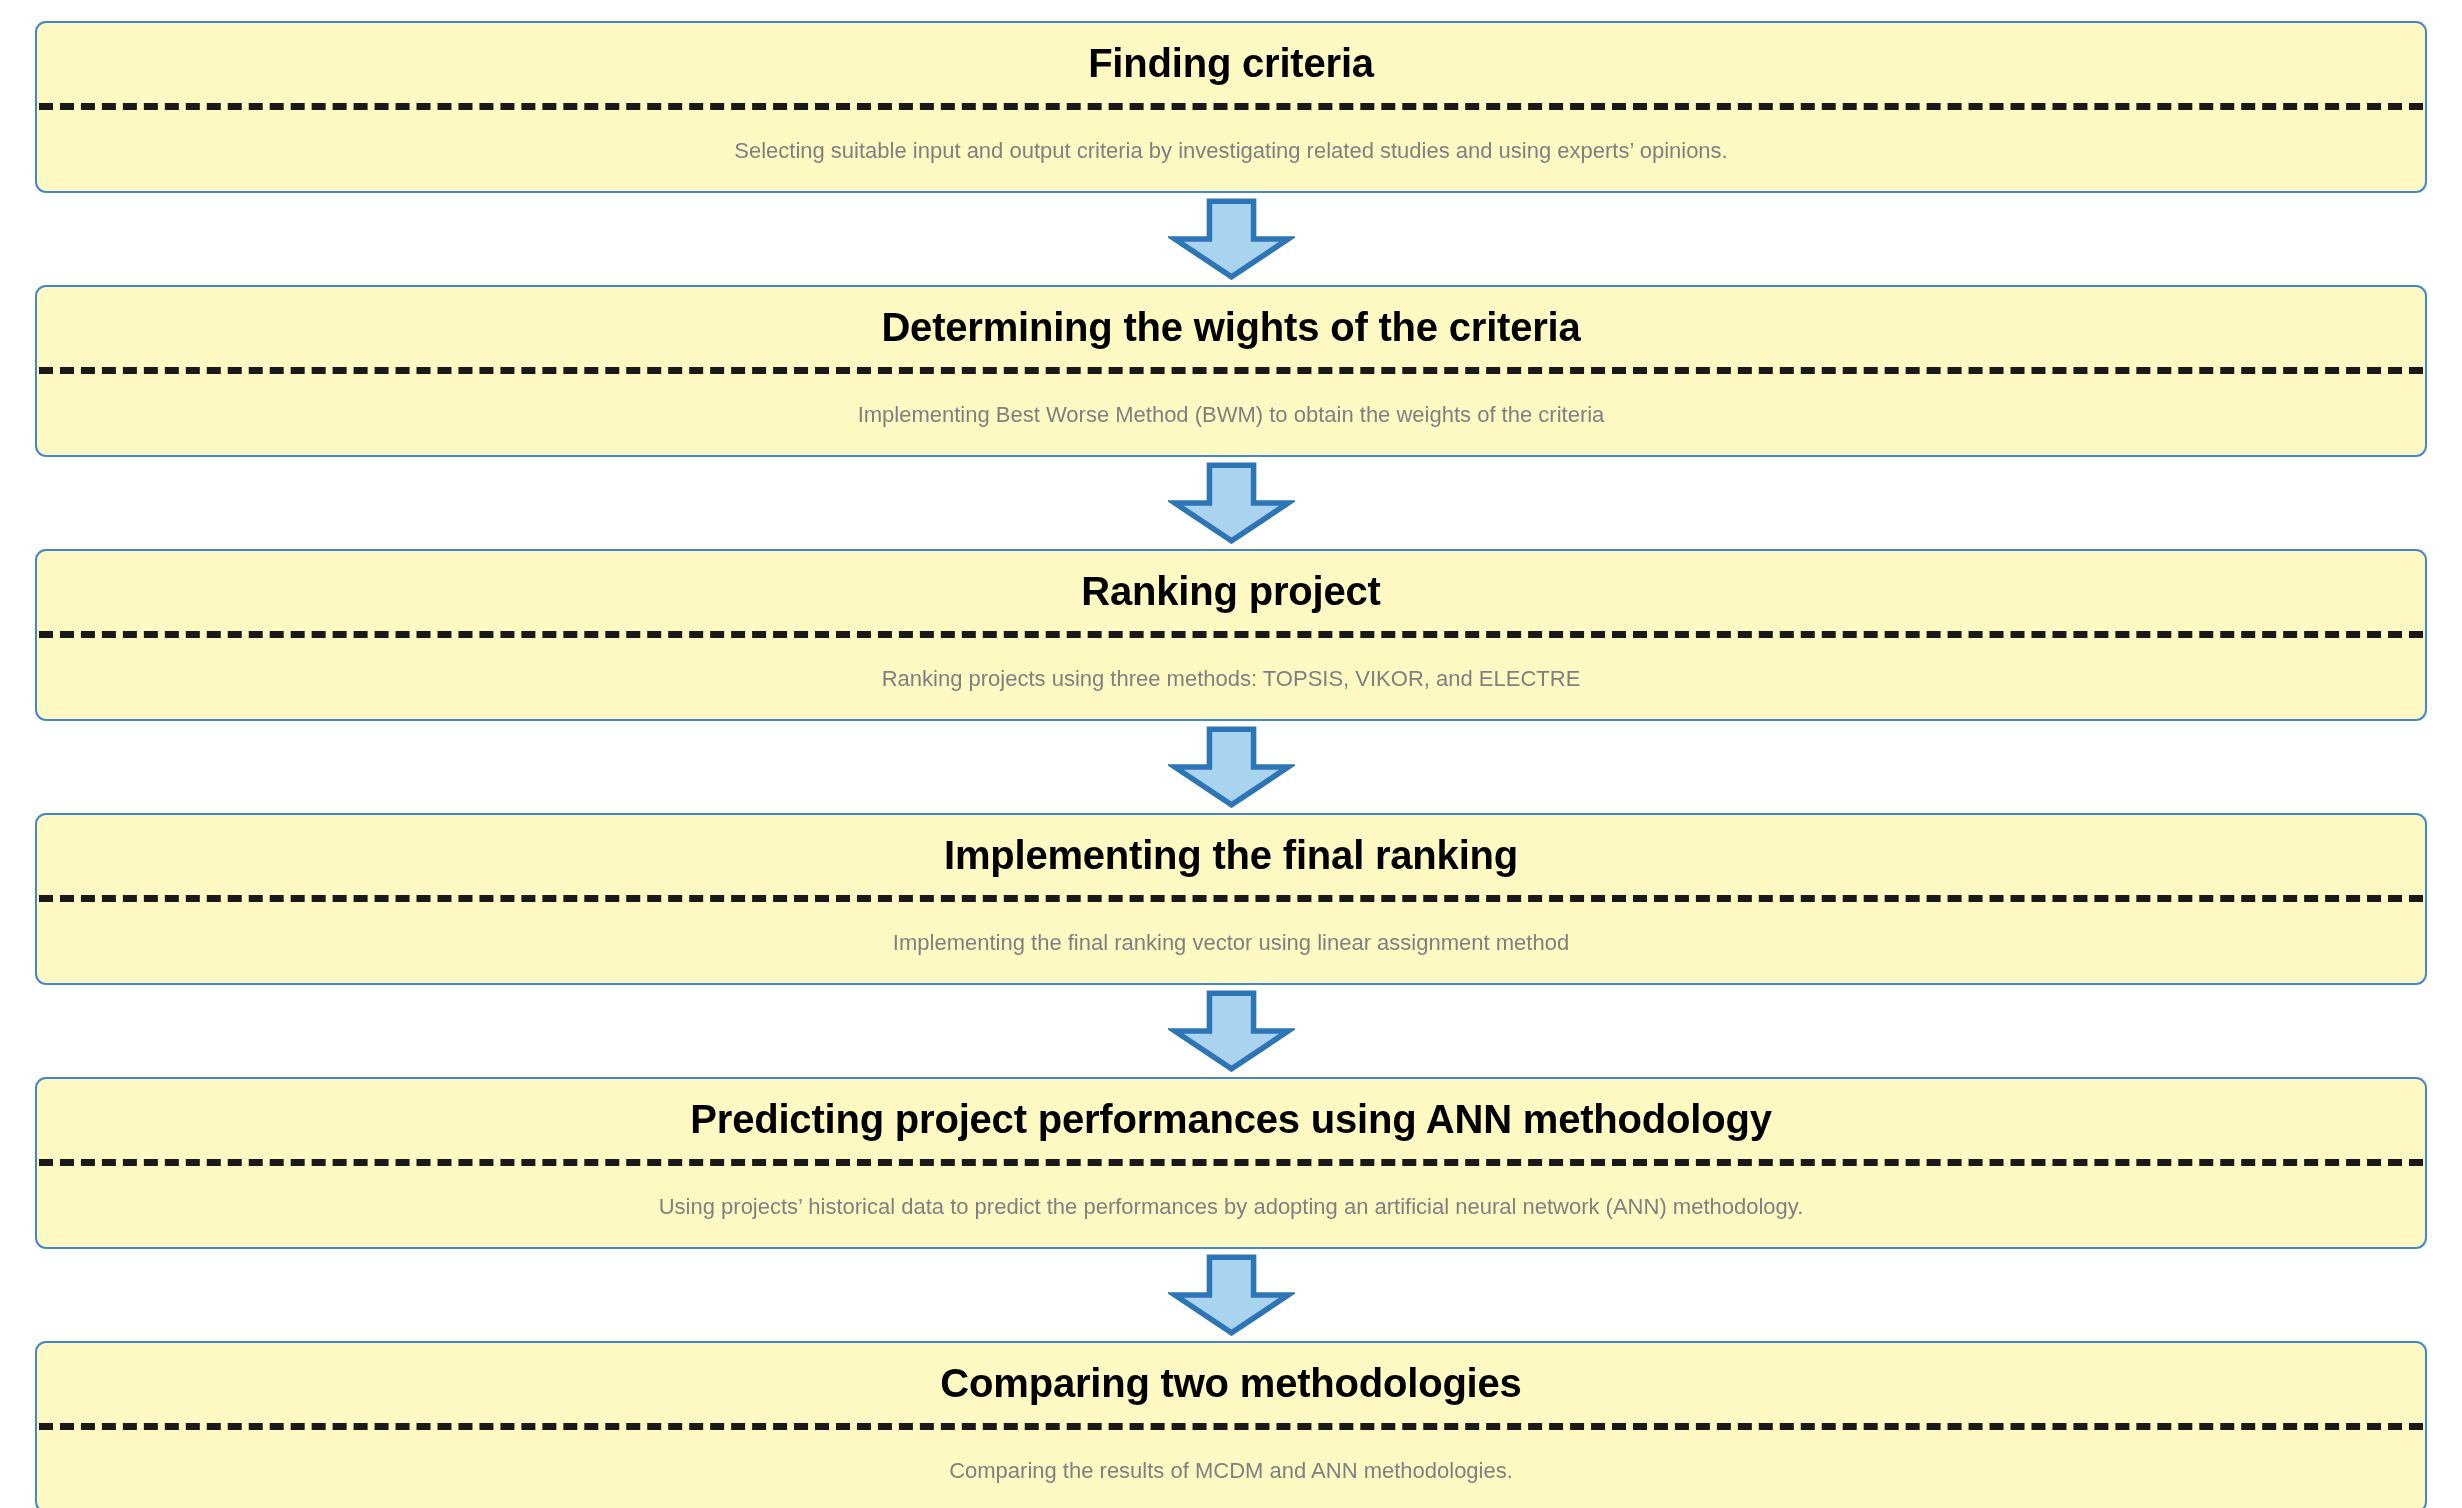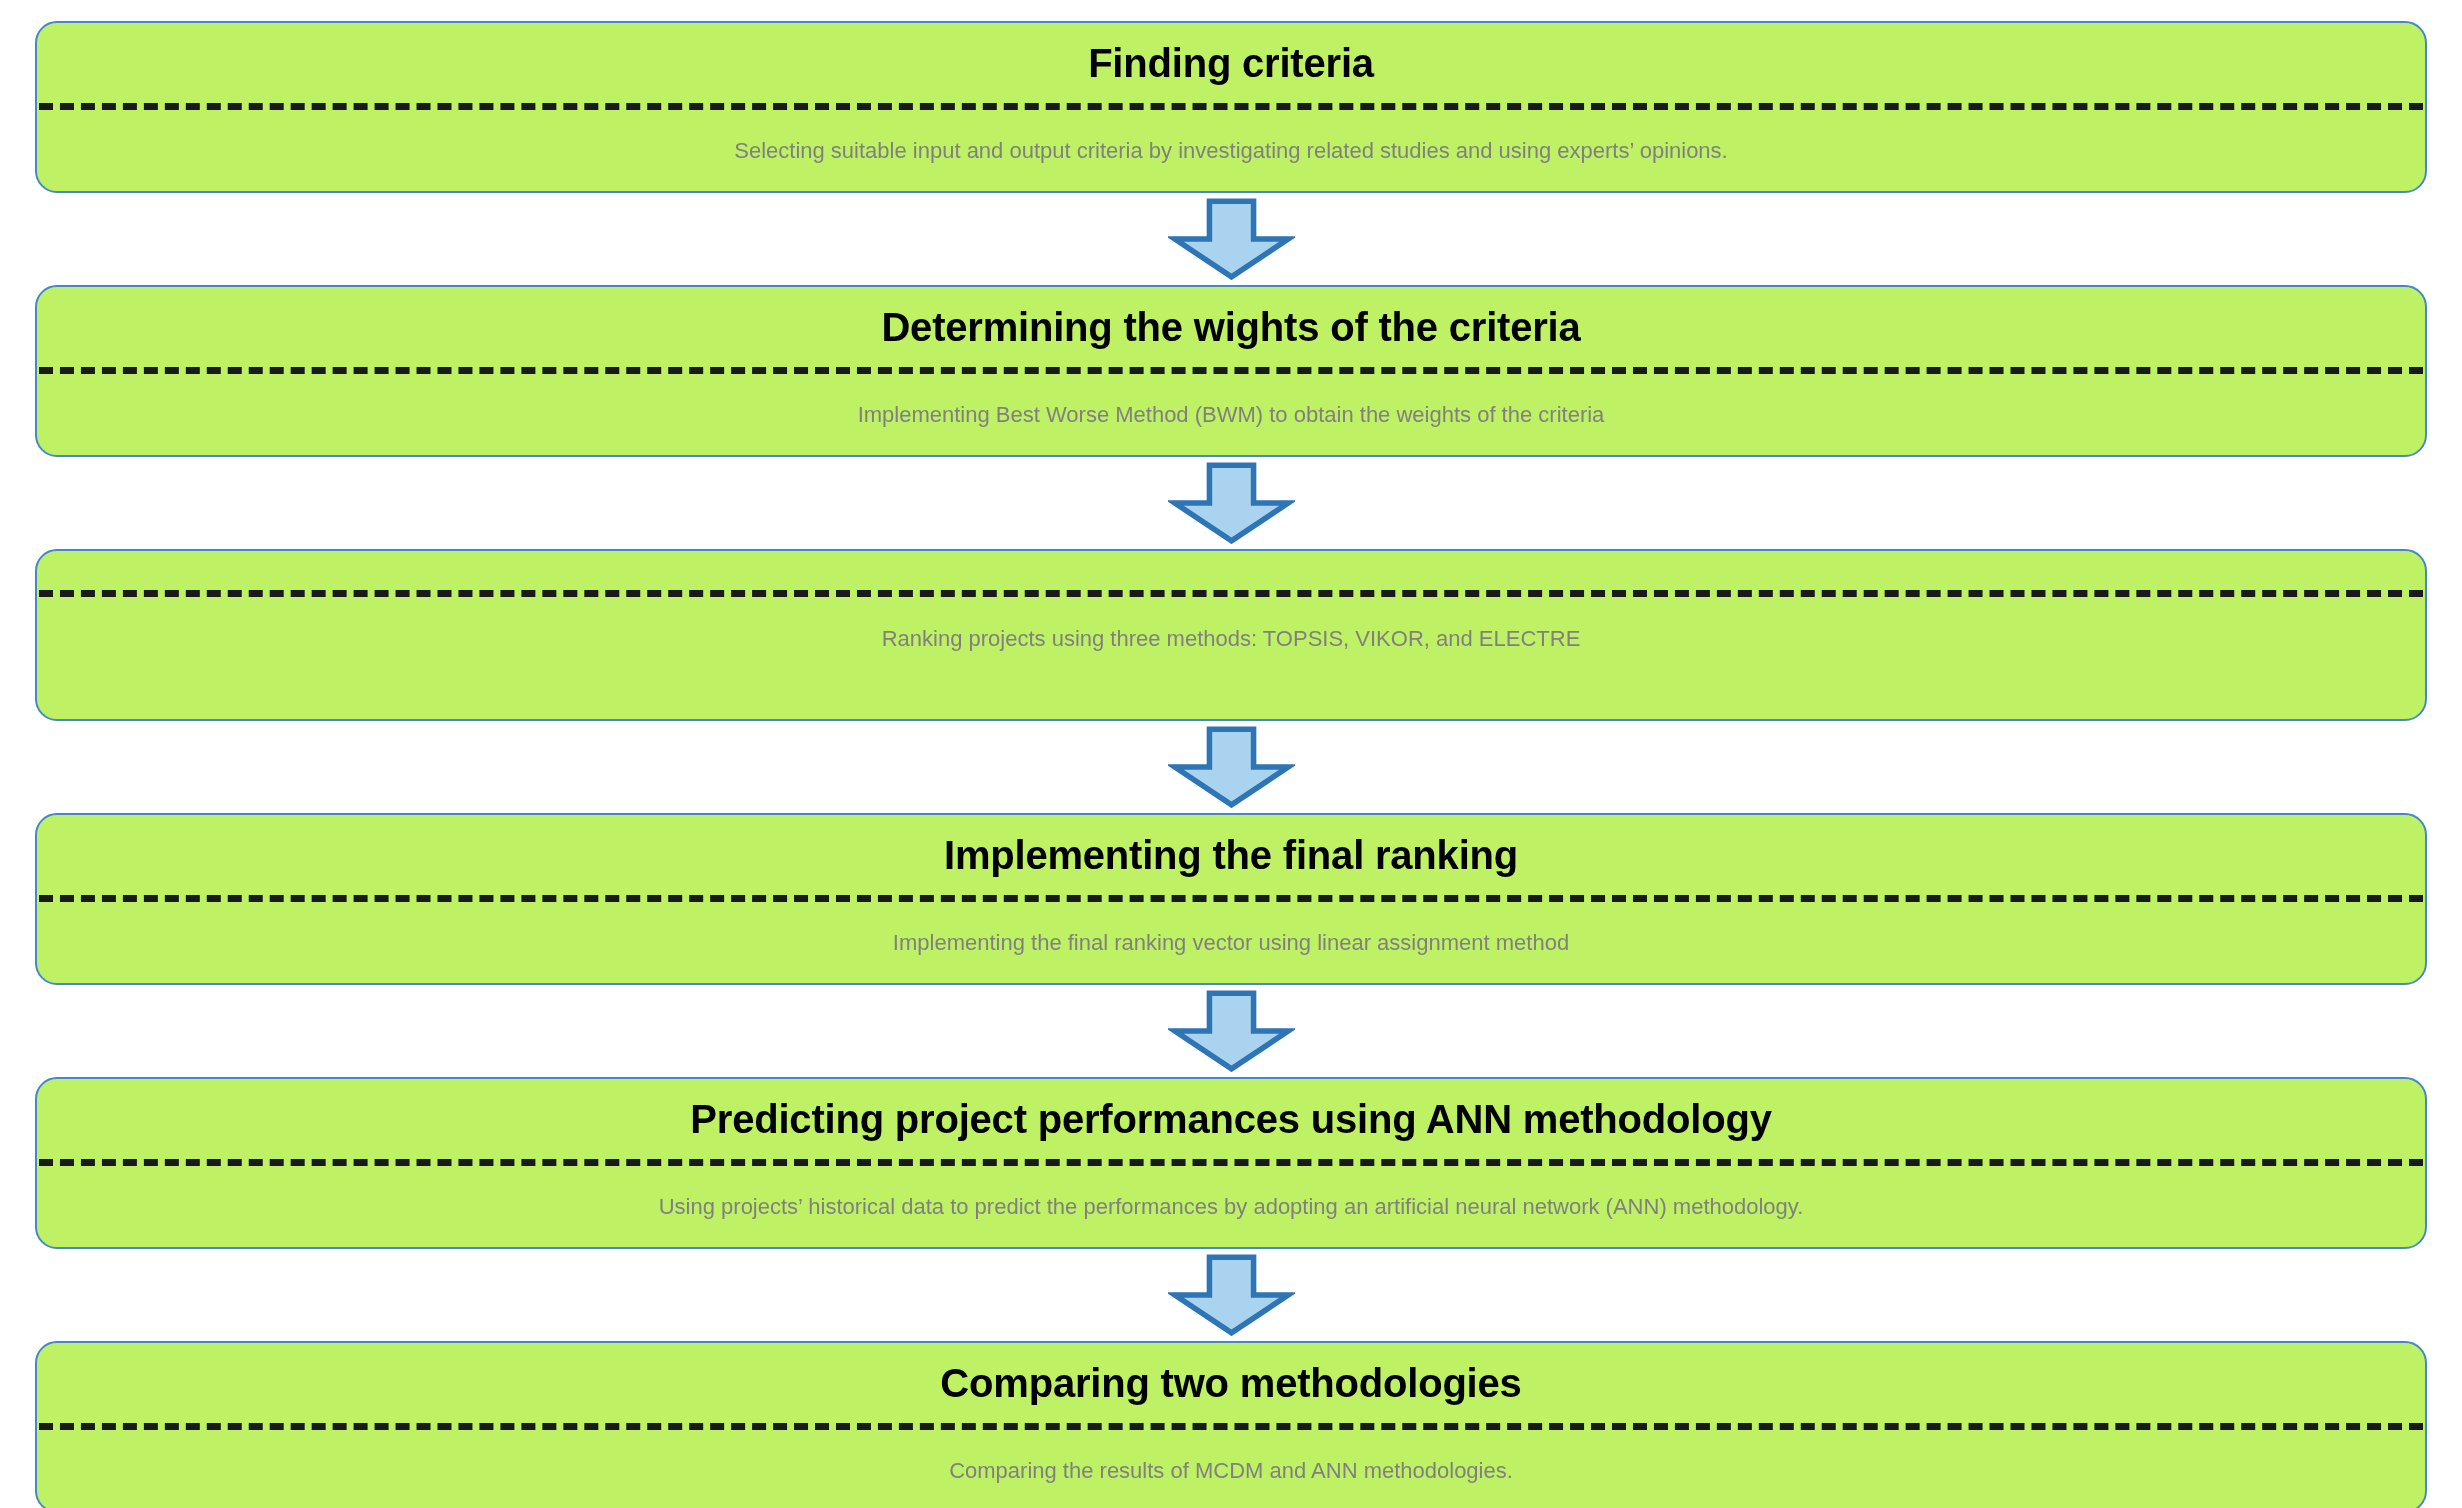--- a/index.html
+++ b/index.html
@@ -22,22 +22,22 @@
     display: flex;
     flex-direction: column;
     align-items: stretch;
   }
 
   .step-box {
     position: relative;
     box-sizing: border-box;
     width: 100%;
     border: 2.4px solid #4488CC;
-    border-radius: 22px;
-    background: #bef264;
+    border-radius: 11px;
+    background: #fef9c3;
     display: flex;
     flex-direction: column;
     justify-content: center;
     height: 172px;
     flex: 0 0 auto;
   }
 
   .step-title {
     text-align: center;
     font-weight: bold;
@@ -108,20 +108,21 @@
     <div class="step-desc">Implementing Best Worse Method (BWM) to obtain the weights of the criteria</div>
   </div>
 
   <div class="arrow-wrap">
     <svg width="127" height="82" viewBox="0 0 160 104">
       <polygon points="52,4 108,4 108,52 152,52 80,100 8,52 52,52" fill="#A9D3EF" stroke="#2E75B6" stroke-width="7" stroke-linejoin="miter"></polygon>
     </svg>
   </div>
 
   <div class="step-box">
+    <div class="step-title">Ranking project</div>
     <div class="divider"></div>
     <div class="step-desc">Ranking projects using three methods: TOPSIS, VIKOR, and ELECTRE</div>
   </div>
 
   <div class="arrow-wrap">
     <svg width="127" height="82" viewBox="0 0 160 104">
       <polygon points="52,4 108,4 108,52 152,52 80,100 8,52 52,52" fill="#A9D3EF" stroke="#2E75B6" stroke-width="7" stroke-linejoin="miter"></polygon>
     </svg>
   </div>
 

